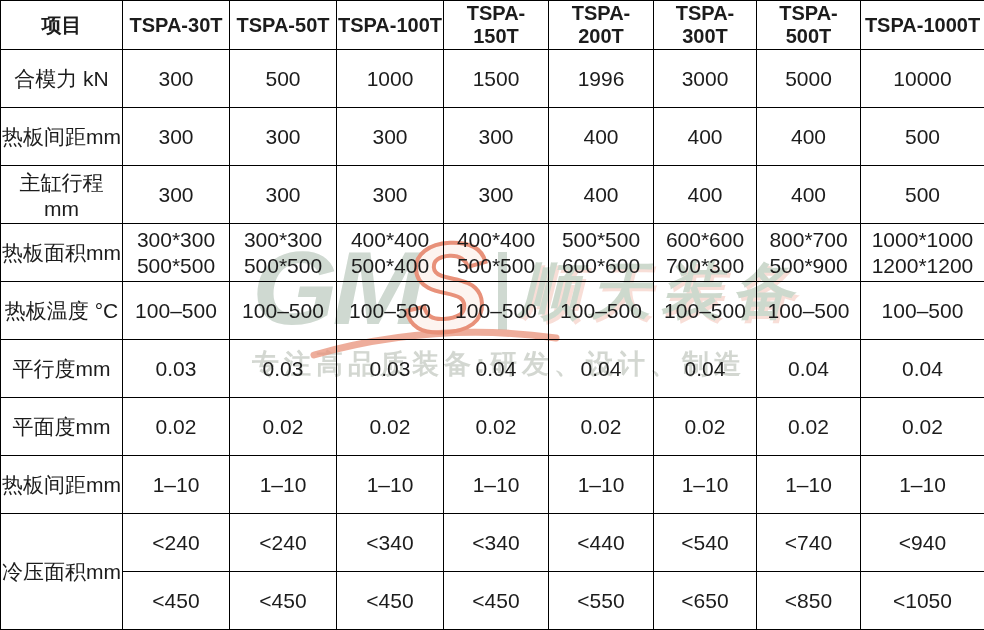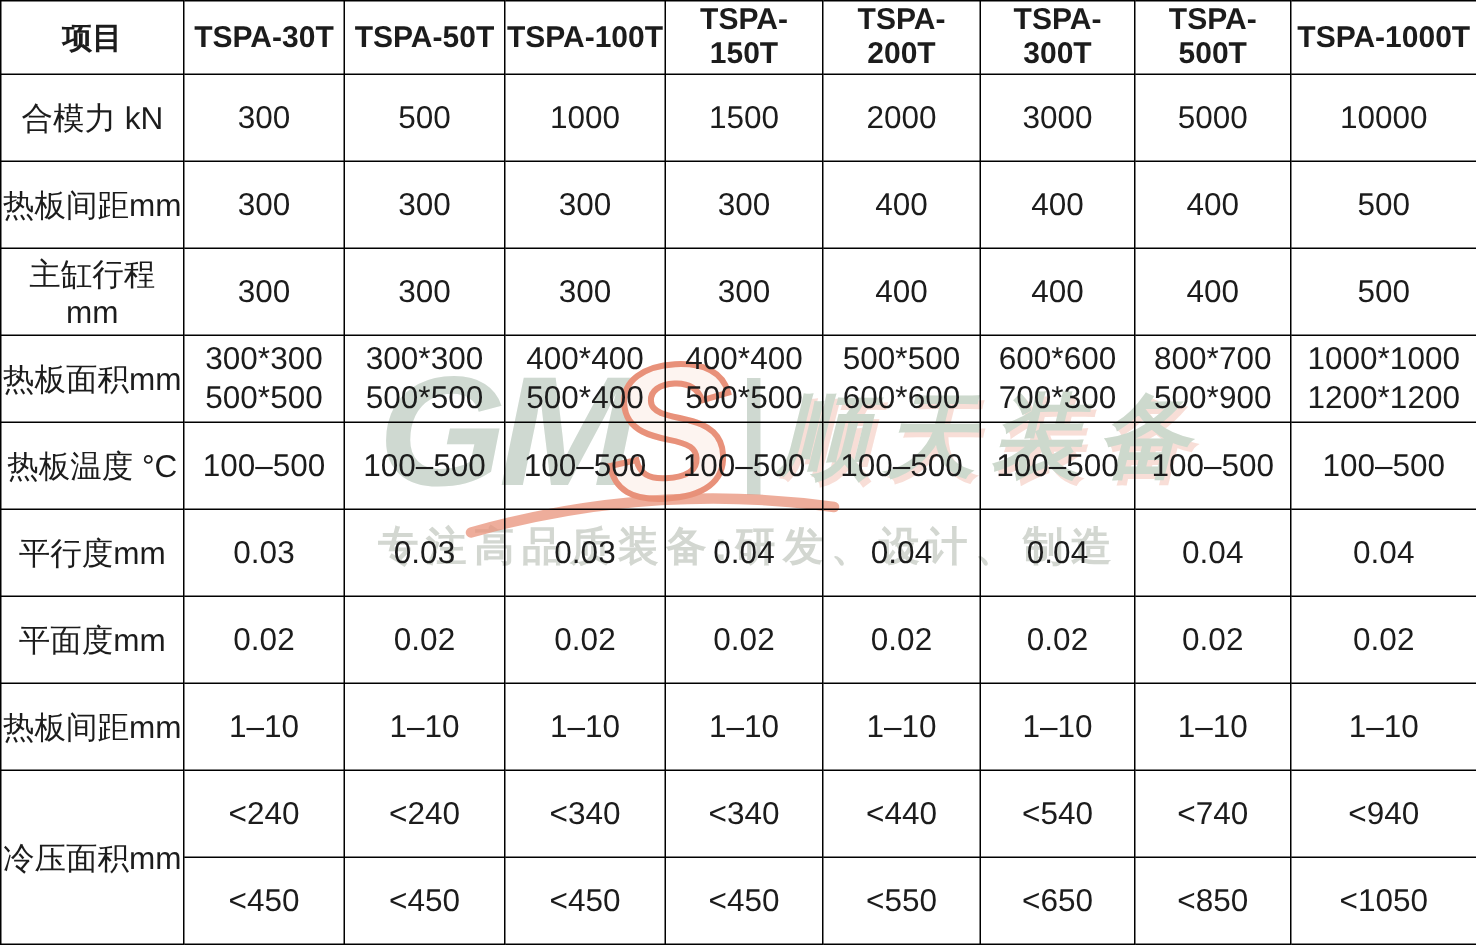--- a/index.html
+++ b/index.html
@@ -103,21 +103,21 @@
         <td>
           <div>500</div>
         </td>
         <td>
           <div>1000</div>
         </td>
         <td>
           <div>1500</div>
         </td>
         <td>
-          <div>2000</div>
+          <div>1996</div>
         </td>
         <td>
           <div>3000</div>
         </td>
         <td>
           <div>5000</div>
         </td>
         <td>
           <div>10000</div>
         </td>

